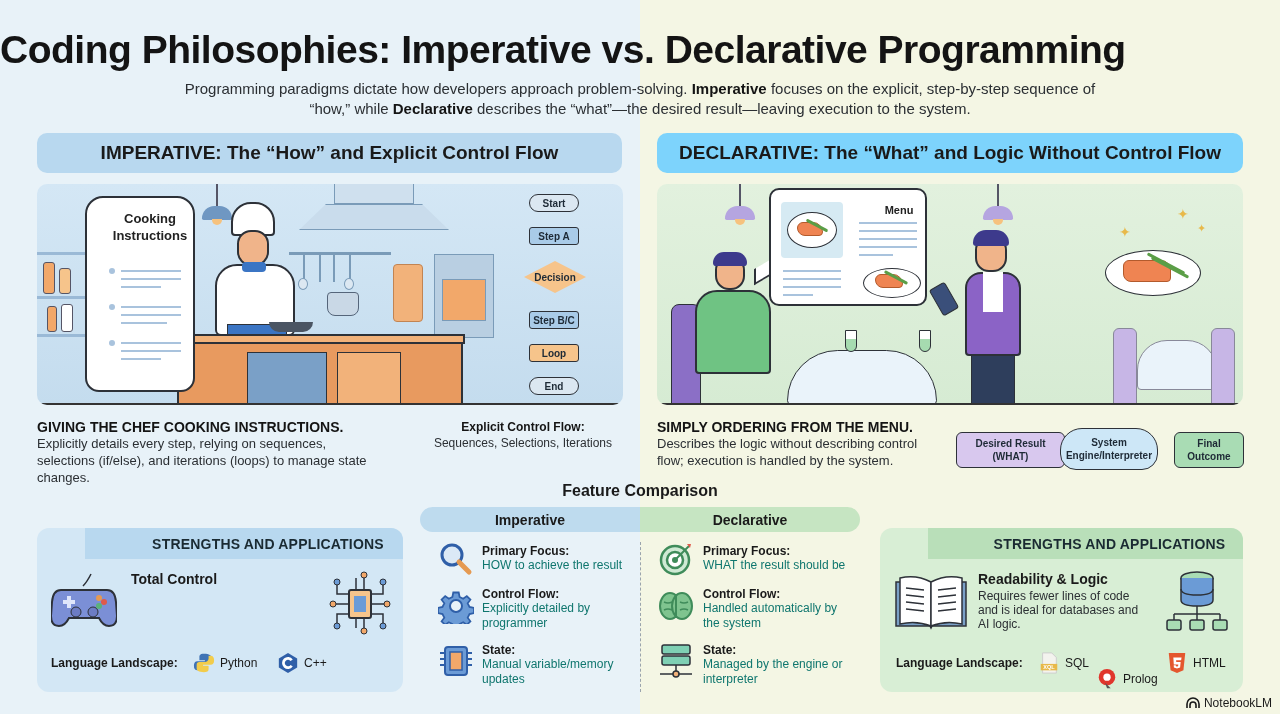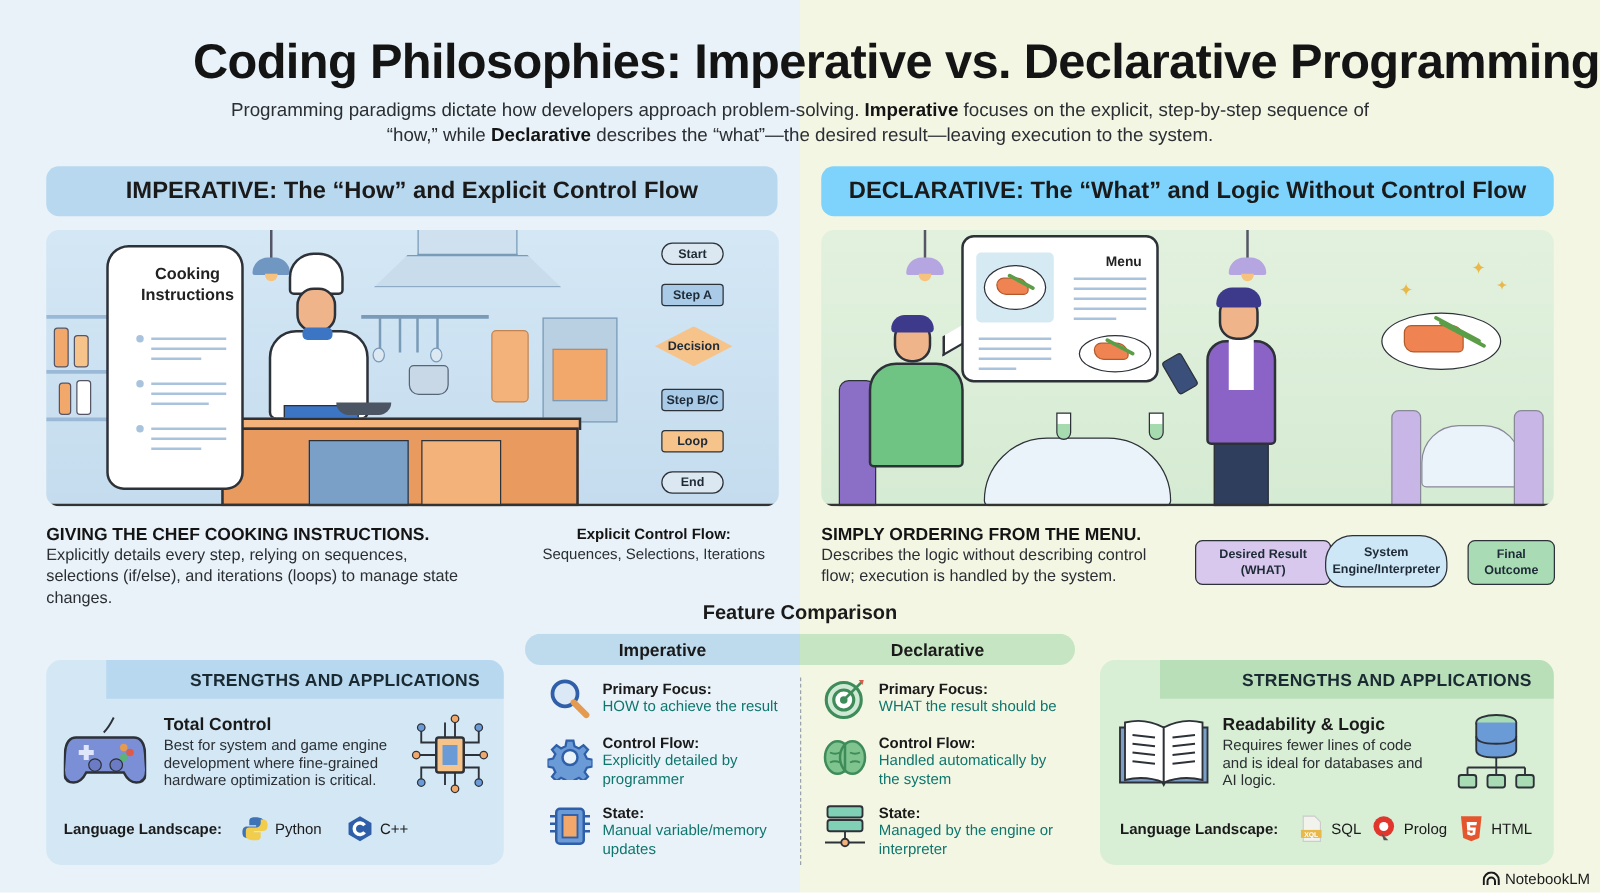--- a/index.html
+++ b/index.html
@@ -4,21 +4,21 @@
 <style>
   * { box-sizing: border-box; margin: 0; padding: 0; }
   html, body { width: 1280px; height: 714px; overflow: hidden; }
   body {
     font-family: "Liberation Sans", sans-serif;
     color: #1f2328;
     background: linear-gradient(90deg, #e8f2f8 0%, #e8f2f8 50%, #f4f6e4 50%, #f4f6e4 100%);
     position: relative;
   }
   .title {
-    position: absolute; left: 0; top: 28px; width: 1280px; text-align: right;
+    position: absolute; left: 0; top: 28px; width: 1280px; text-align: left;
     font-size: 39px; font-weight: 700; letter-spacing: -0.5px; color: #141414;
   }
   .subtitle {
     position: absolute; left: 180px; top: 79px; width: 920px; text-align: center;
     font-size: 15px; line-height: 20px; color: #2b2f33;
   }
   .subtitle b { font-weight: 700; color: #141414; }
 
   .section-header {
     position: absolute; top: 133px; height: 40px; border-radius: 10px;
@@ -396,21 +396,20 @@
         <rect x="12" y="28" width="12" height="4" fill="#dfe6fb"></rect>
         <rect x="16" y="24" width="4" height="12" fill="#dfe6fb"></rect>
         <circle cx="48" cy="26" r="3" fill="#e59a52"></circle>
         <circle cx="53" cy="30" r="3" fill="#e05a4a"></circle>
         <circle cx="48" cy="34" r="3" fill="#5bb27a"></circle>
         <circle cx="25" cy="40" r="5" fill="#6c7cc4" stroke="#2d3138"></circle>
         <circle cx="42" cy="40" r="5" fill="#6c7cc4" stroke="#2d3138"></circle>
       </svg>
   </div>
   <div class="s-title" style="left:94px;top:43px;">Total Control</div>
-  <div class="s-text" style="left:94px;top:61px;width:190px;">Best for system and game engine development where fine-grained hardware optimization is critical.</div>
   <div style="position:absolute;left:292px;top:42px;">
     <svg width="62" height="66" viewBox="0 0 62 66">
         <g stroke="#2d3138" stroke-width="1.5" fill="none">
           <path d="M20 24H8V14M20 34H4M20 44H8v10M42 24h12V14M42 34h16M42 44h12v10M27 20V8M35 20V6M27 48v10M35 48v12"></path>
         </g>
         <rect x="20" y="20" width="22" height="28" rx="2" fill="#f6c48b" stroke="#2d3138" stroke-width="2"></rect>
         <rect x="25" y="26" width="12" height="16" fill="#6b9bd6"></rect>
         <g fill="#6b9bd6" stroke="#2d3138">
           <circle cx="8" cy="12" r="3"></circle>
           <circle cx="54" cy="12" r="3"></circle>
@@ -473,21 +472,21 @@
   </div>
   <div class="s-lang-label" style="left:16px;top:128px;">Language Landscape:</div>
   <div class="s-lang" style="left:158px;top:124px;">
     <svg class="lang-icon" viewBox="0 0 24 24">
         <path d="M5 1h10l5 5v17H5z" fill="#f3f3ee" stroke="#ccc"></path>
         <rect x="3" y="13" width="18" height="7" fill="#e8b94a"></rect>
         <text x="12" y="19" font-size="6" text-anchor="middle" fill="#fff" font-family="Liberation Sans, sans-serif" font-weight="700">XQL</text>
       </svg>
     <span>SQL</span>
   </div>
-  <div class="s-lang" style="left:216px;top:124px;">
+  <div class="s-lang" style="left:216px;top:140px;">
     <svg class="lang-icon" viewBox="0 0 24 24">
         <circle cx="12" cy="10" r="9" fill="#e0362c"></circle>
         <circle cx="12" cy="10" r="4" fill="#fff"></circle>
         <path d="M10 16l6 6h-4z" fill="#555"></path>
       </svg>
     <span>Prolog</span>
   </div>
   <div class="s-lang" style="left:286px;top:124px;">
     <svg class="lang-icon" viewBox="0 0 24 24">
         <path d="M3 1h18l-2 19-7 3-7-3z" fill="#e4572e"></path>

